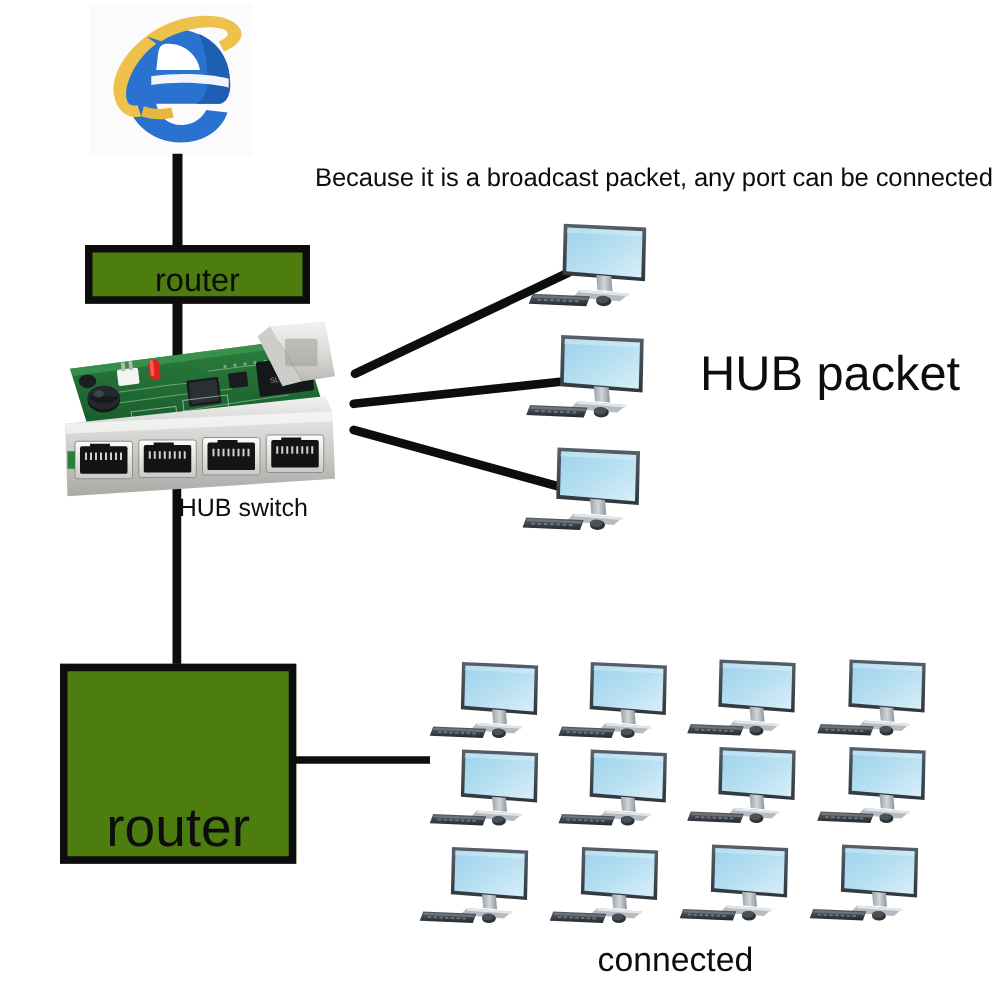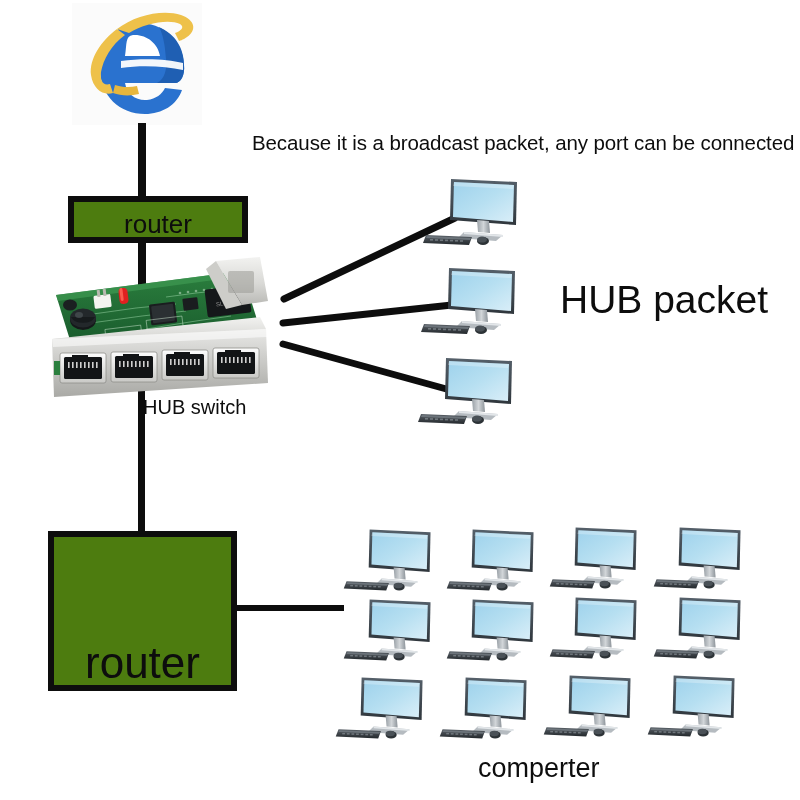--- a/index.html
+++ b/index.html
@@ -318,21 +318,21 @@
           <use href="#pcGlyph"></use>
         </svg>
       </div>
     <div class="computer" style="left:644px;top:670px;width:98px;height:72px;">
         <svg viewBox="0 0 104 78">
           <use href="#pcGlyph"></use>
         </svg>
       </div>
   </div>
 
-  <div class="plain-label" id="comperter-label">comperter</div>
+  <div class="plain-label" id="comperter-label">connected</div>
 
 </div>
 
 <svg width="0" height="0" style="position:absolute" aria-hidden="true">
   <defs>
     <linearGradient id="scrGrad" x1="0" y1="0" x2="1" y2="1">
       <stop offset="0" stop-color="#9ed2ec"></stop>
       <stop offset="0.5" stop-color="#b6dff1"></stop>
       <stop offset="1" stop-color="#d9eef8"></stop>
     </linearGradient>

